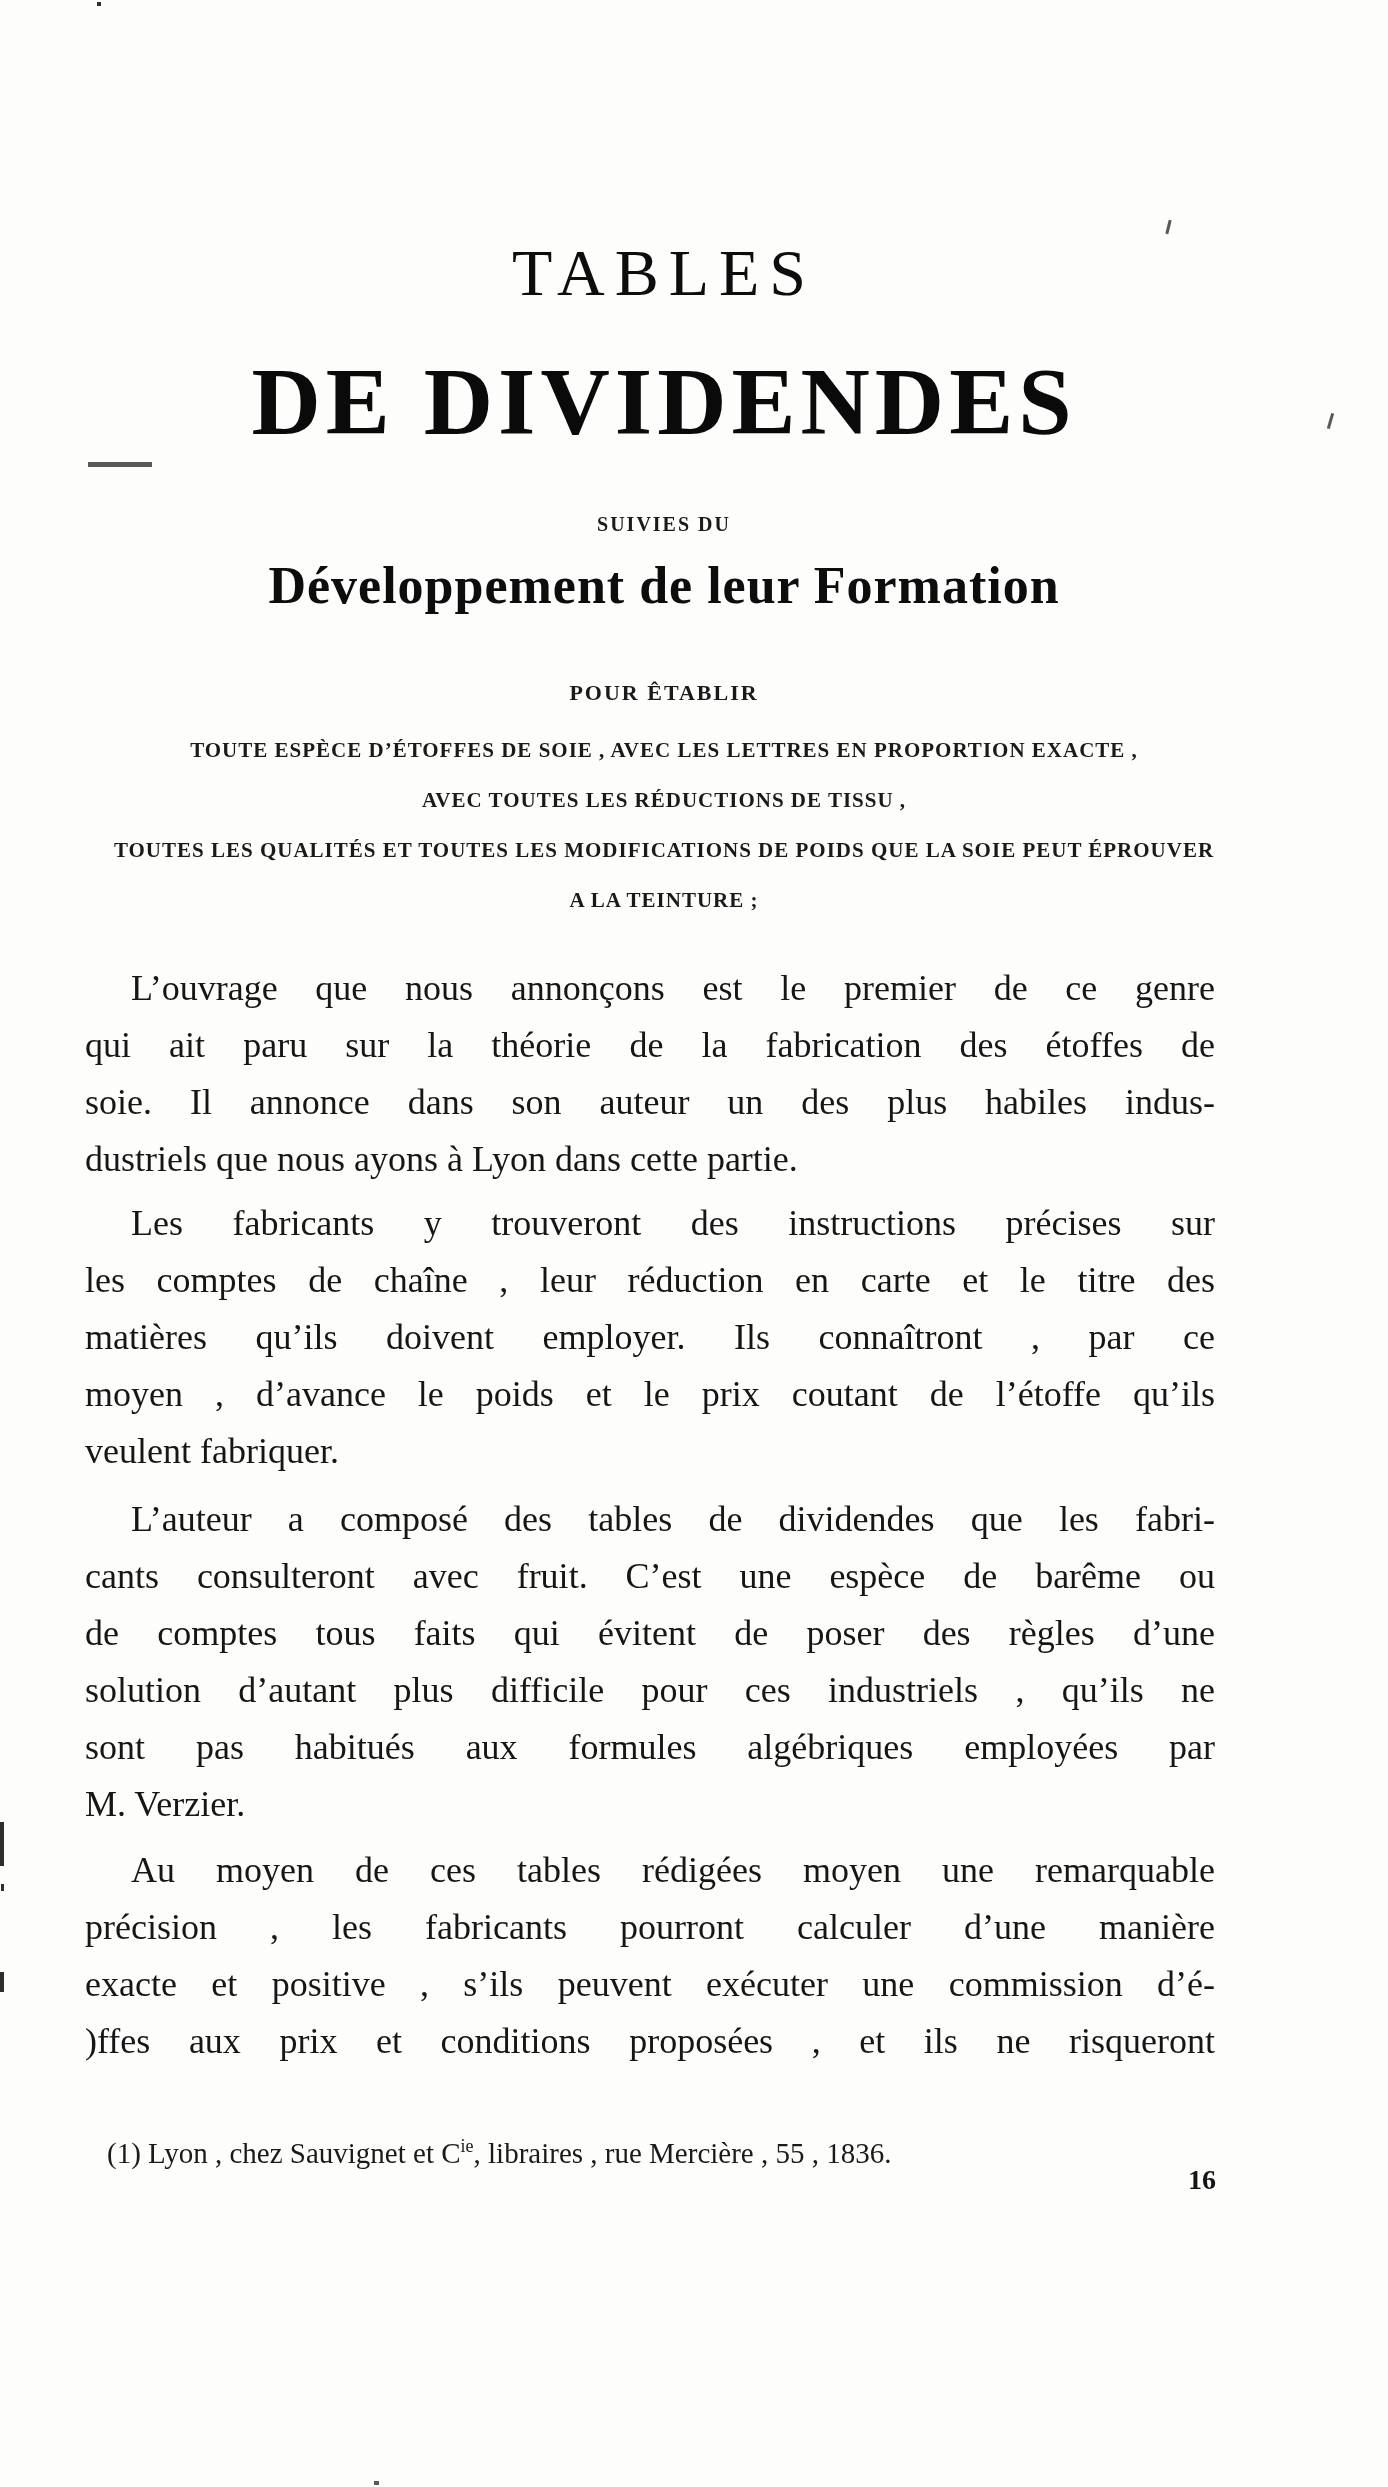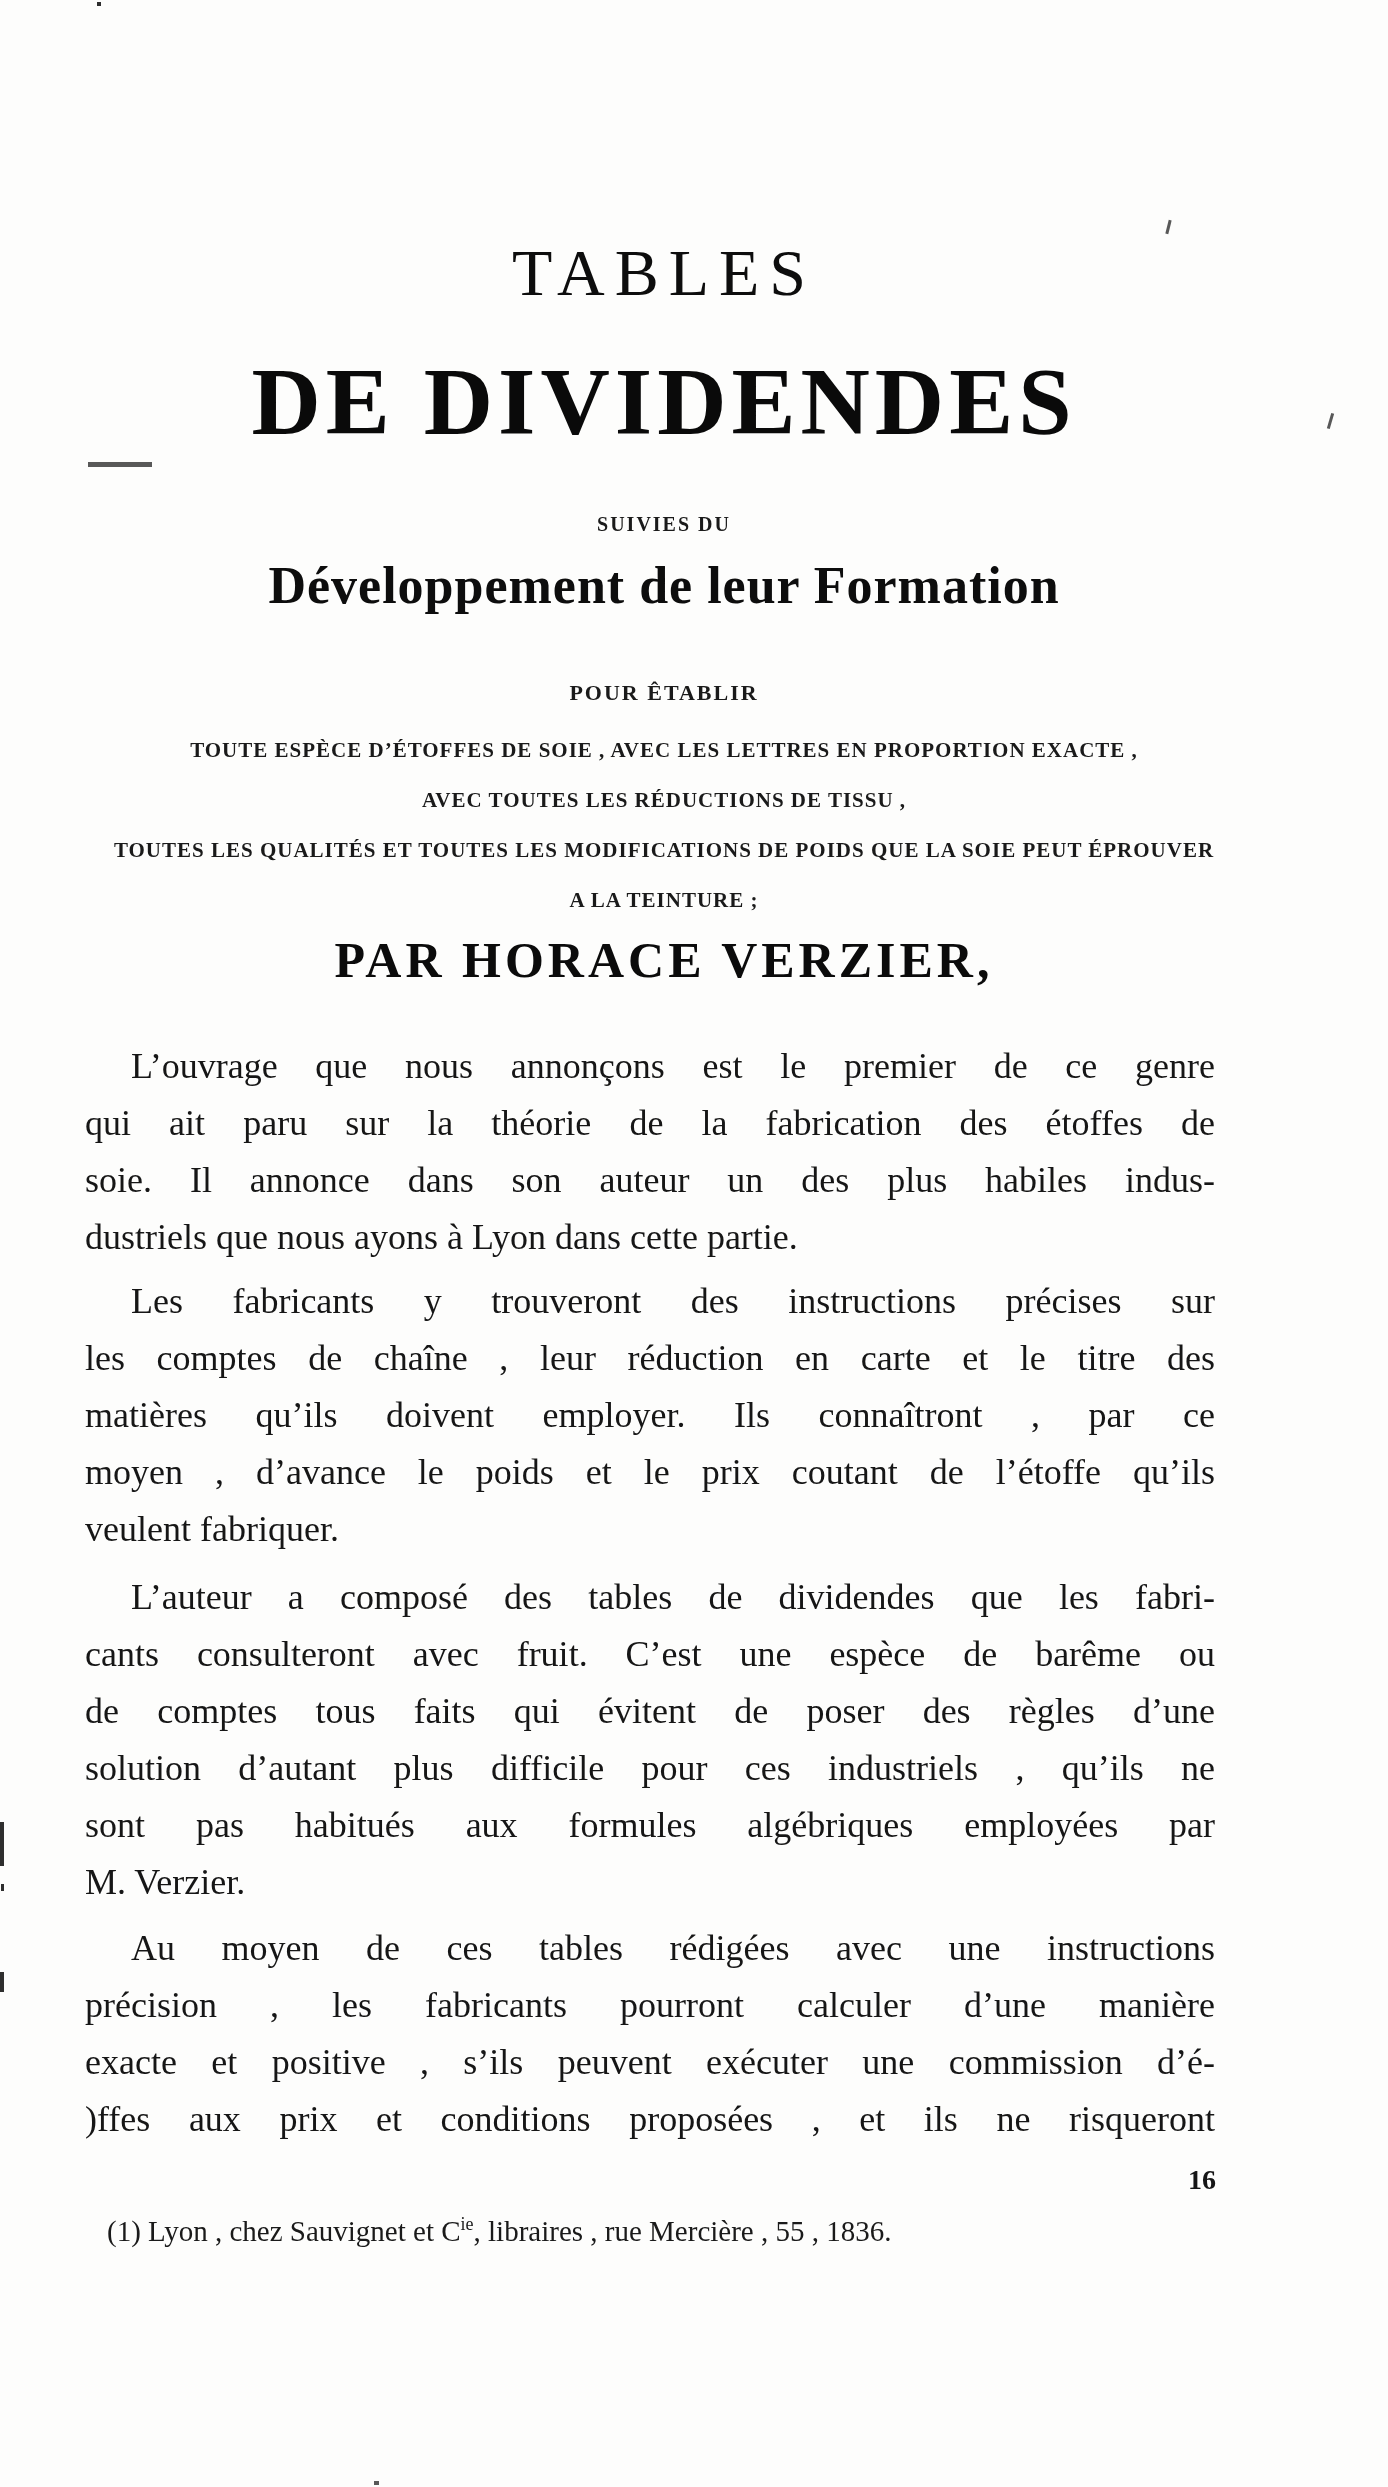--- a/index.html
+++ b/index.html
@@ -86,21 +86,20 @@
       <h1 class="title2 c">DE DIVIDENDES</h1>
       <div class="series c">SUIVIES DU</div>
       <div class="subtitle c">Développement de leur Formation</div>
       <div class="purpose-heading c">POUR ÊTABLIR</div>
 
       <div class="capline first c">TOUTE ESPÈCE D’ÉTOFFES DE SOIE , AVEC LES LETTRES EN PROPORTION EXACTE ,</div>
       <div class="capline c">AVEC TOUTES LES RÉDUCTIONS DE TISSU ,</div>
       <div class="capline c">TOUTES LES QUALITÉS ET TOUTES LES MODIFICATIONS DE POIDS QUE LA SOIE PEUT ÉPROUVER</div>
       <div class="capline c">A LA TEINTURE ;</div>
 
-      <div class="byline c">PAR HORACE VERZIER,</div>
     </div>
 
     <p class="para p1">
       <span class="bl ind">L’ouvrage que nous annonçons est le premier de ce genre</span>
       <span class="bl">qui ait paru sur la théorie de la fabrication des étoffes de</span>
       <span class="bl">soie. Il annonce dans son auteur un des plus habiles indus-</span>
       <span class="bl last">dustriels que nous ayons à Lyon dans cette partie.</span>
     </p>
 
     <p class="para p2">
@@ -114,21 +113,21 @@
     <p class="para p3">
       <span class="bl ind">L’auteur a composé des tables de dividendes que les fabri-</span>
       <span class="bl">cants consulteront avec fruit. C’est une espèce de barême ou</span>
       <span class="bl">de comptes tous faits qui évitent de poser des règles d’une</span>
       <span class="bl">solution d’autant plus difficile pour ces industriels , qu’ils ne</span>
       <span class="bl">sont pas habitués aux formules algébriques employées par</span>
       <span class="bl last">M. Verzier.</span>
     </p>
 
     <p class="para p4">
-      <span class="bl ind">Au moyen de ces tables rédigées avec une instructions</span>
+      <span class="bl ind">Au moyen de ces tables rédigées moyen une remarquable</span>
       <span class="bl">précision , les fabricants pourront calculer d’une manière</span>
       <span class="bl">exacte et positive , s’ils peuvent exécuter une commission d’é-</span>
       <span class="bl">)ffes aux prix et conditions proposées , et ils ne risqueront</span>
     </p>
 
     <div class="footnote"><span>(1) Lyon , chez Sauvignet et C</span><sup>ie</sup><span>, libraires , rue Mercière , 55 , 1836.</span></div>
   </div>
 
   <div class="pagenum">16</div>
 </div>

